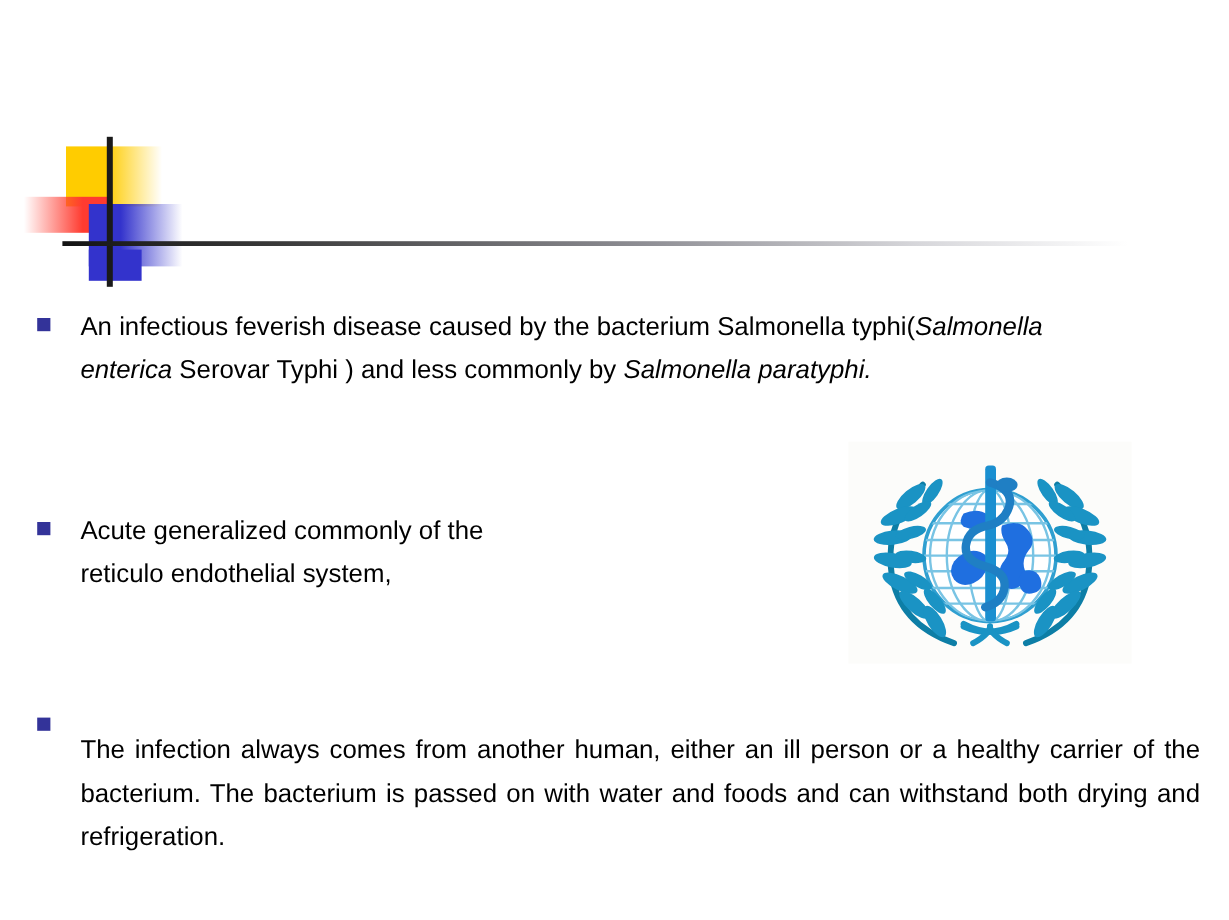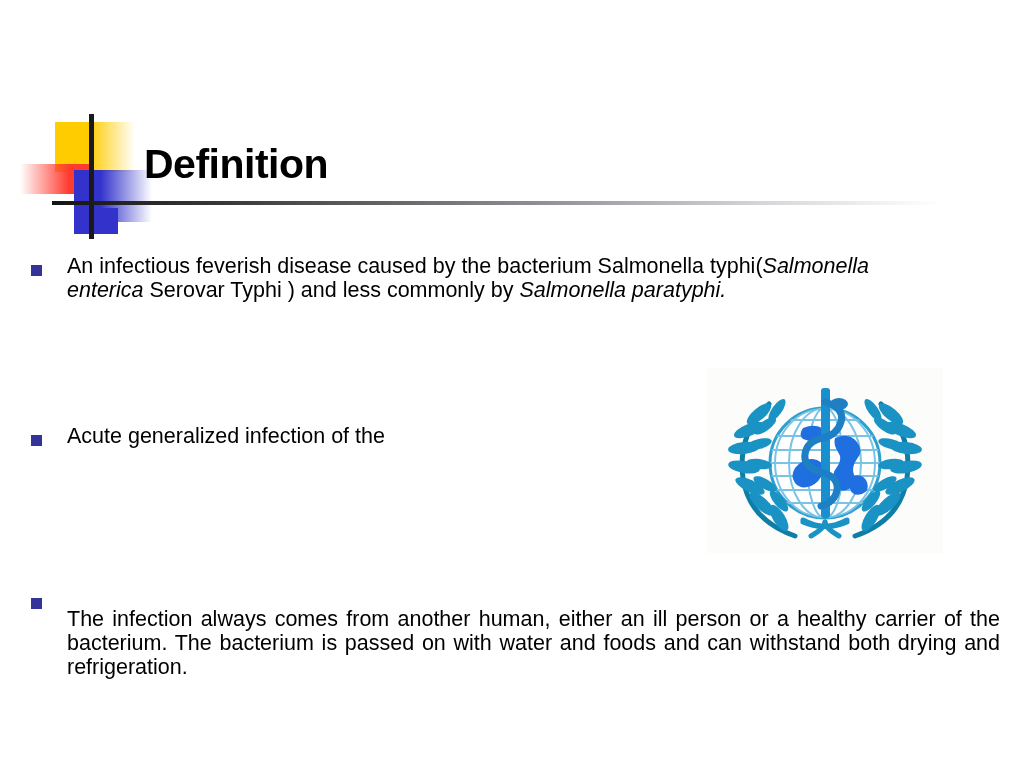--- a/index.html
+++ b/index.html
@@ -108,21 +108,21 @@
     position: absolute;
     left: 31px;
     width: 11px;
     height: 11px;
     background: #333399;
   }
   .bullet-text {
     margin: 0;
     padding: 0 0 0 67px;
     font-size: 21.5px;
-    line-height: 24px;
+    line-height: 36px;
     color: #000000;
   }
   .bullet-text .it { font-style: italic; }
 
   
   #blk1 { position: absolute; left: 0; top: 0; width: 930px; }
   #blk1 .bullet-marker { top: 11px; }
   #blk1 .bullet-text { padding-right: 20px; }
 
   
@@ -158,32 +158,31 @@
 
   <div class="deco">
     <div class="deco-yellow"></div>
     <div class="deco-red"></div>
     <div class="deco-blue"></div>
     <div class="deco-blue-foot"></div>
     <div class="deco-vline"></div>
     <div class="deco-hline"></div>
   </div>
 
-  <div class="title">Definition</div>
 
   <div class="body">
 
     <div class="bullet-row" id="blk1">
       <span class="bullet-marker"></span>
       <p class="bullet-text"><span>An infectious feverish disease caused by the bacterium Salmonella</span> <span>typhi(</span><span class="it">Salmonella enterica</span><span> Serovar Typhi ) and less commonly by</span> <span class="it">Salmonella paratyphi</span><span class="it">.</span></p>
     </div>
 
     <div class="bullet-row" id="blk2">
       <span class="bullet-marker"></span>
-      <p class="bullet-text"><span>Acute generalized infection of the</span><br><br></p>
+      <p class="bullet-text"><span>Acute generalized commonly of the</span><br><span>reticulo endothelial system,</span><br></p>
     </div>
 
     <div class="bullet-row" id="blk3">
       <span class="bullet-marker"></span>
       <p class="bullet-text"><span>The infection always comes from another human, either an ill person or a healthy carrier of the bacterium. The bacterium is passed on with water and</span> <span class="lastline">foods and can withstand both drying and refrigeration.</span></p>
     </div>
 
   </div>
 
   <div class="who-image">

